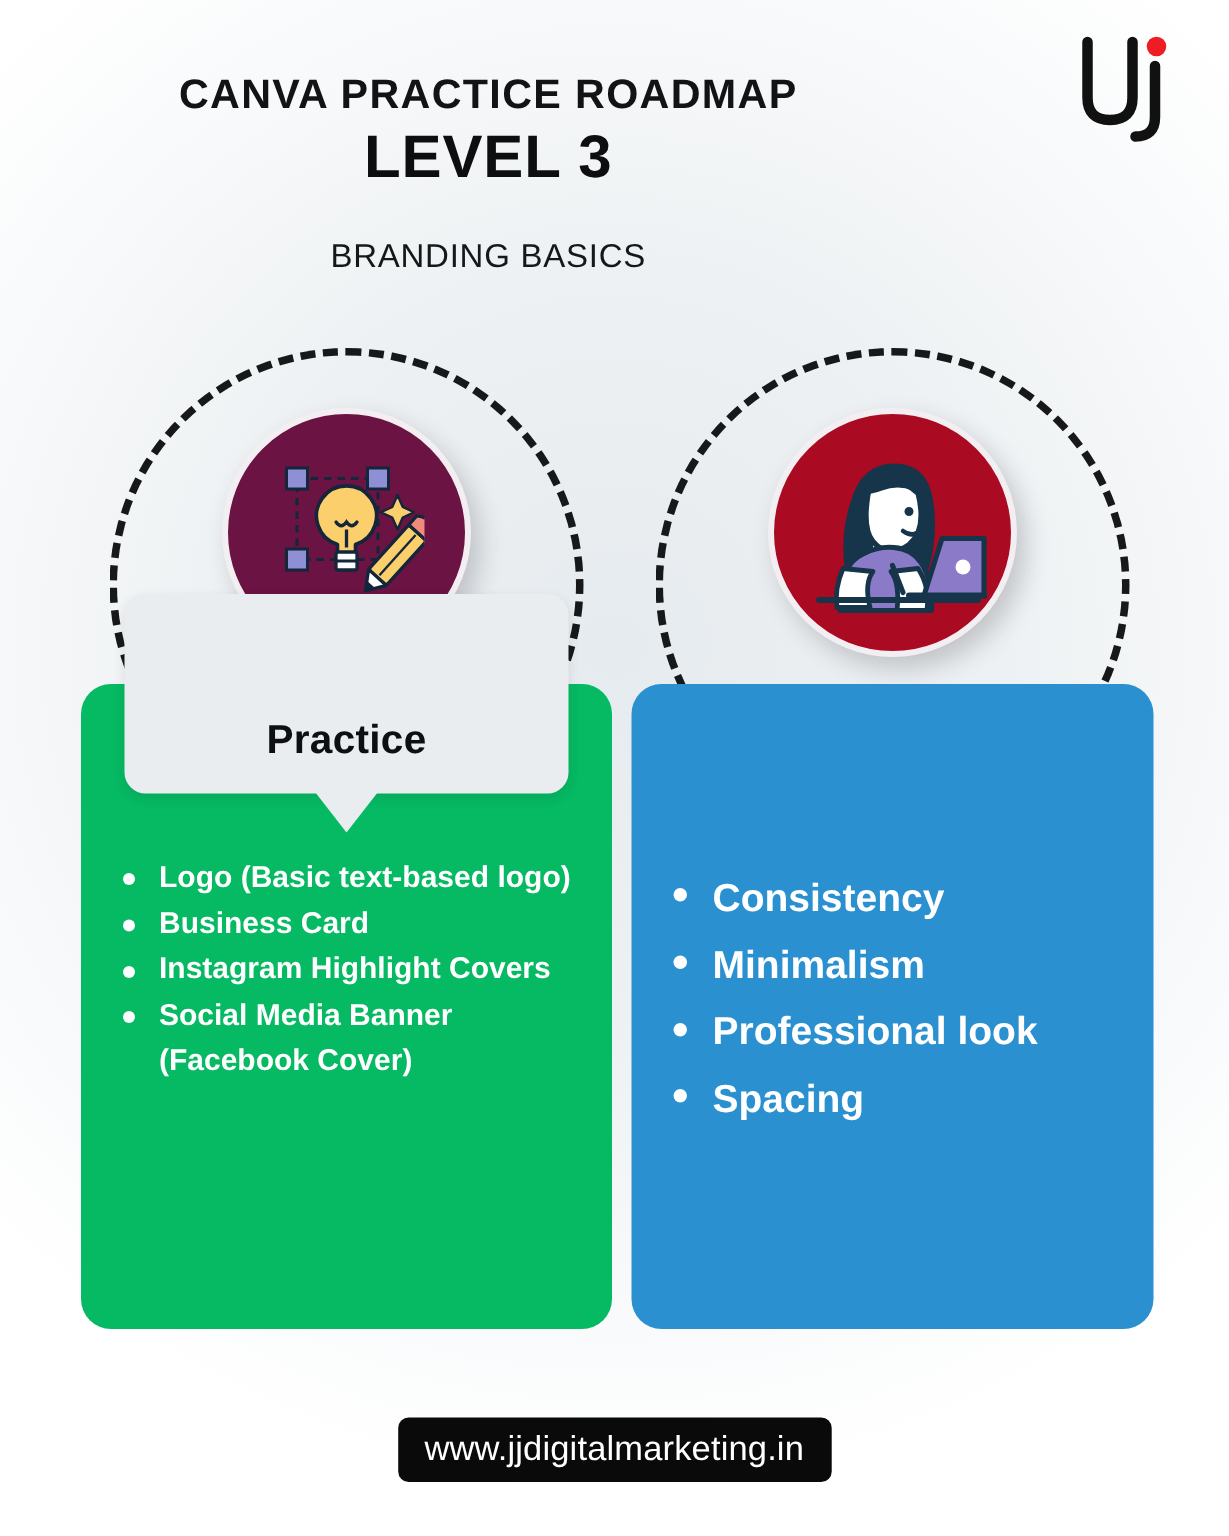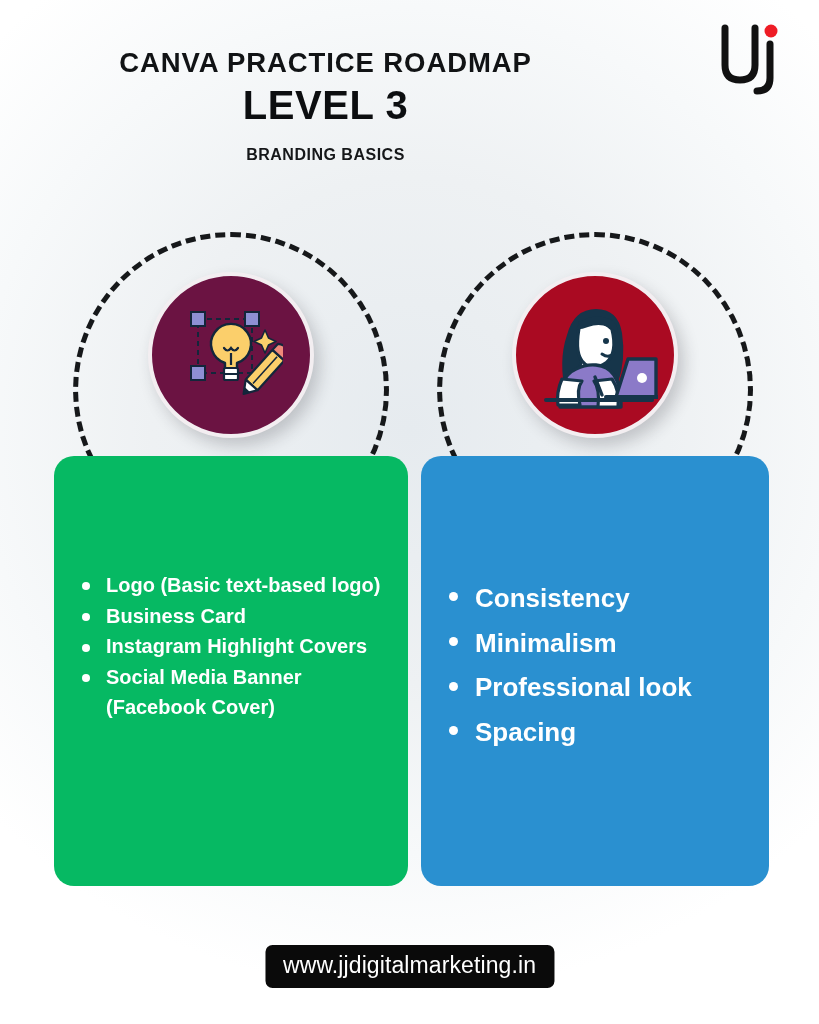--- a/index.html
+++ b/index.html
@@ -45,23 +45,23 @@
     color: #111315;
   }
   .title-level {
     margin-top: 4px;
     font-size: 40px;
     font-weight: bold;
     letter-spacing: 0.6px;
     color: #0c0e10;
   }
   .title-sub {
-    margin-top: 18px;
-    font-size: 16px;
-    font-weight: bold;
+    margin-top: 30px;
+    font-size: 22px;
+    font-weight: normal;
     letter-spacing: 0.5px;
     color: #151719;
   }
 
   
   .columns {
     position: absolute;
     top: 0; left: 0;
     width: 819px;
     height: 1024px;
@@ -233,20 +233,23 @@
             <path d="M70 44 L70 36 q8 -6 16 0 L86 44 Z" fill="#f08a7a" stroke="#13263b" stroke-width="2.2" stroke-linejoin="round"></path>
             <path d="M70 84 L78 96 L86 84 Z" fill="#ffffff" stroke="#13263b" stroke-width="2.2" stroke-linejoin="round"></path>
             <path d="M74.2 90.3 L78 96 L81.8 90.3 Z" fill="#13263b"></path>
             <path d="M78 46 L78 82" stroke="#13263b" stroke-width="1.6"></path>
           </g>
         </svg>
       </div>
 
       <div class="body-card card-green"></div>
 
+      <div class="label-bubble">
+        <span class="bubble-text">Practice</span>
+      </div>
 
       <ul class="bullets bullets-left">
         <li>Logo (Basic text-based logo)</li>
         <li> Business Card</li>
         <li> Instagram Highlight Covers</li>
         <li>  Social Media Banner (Facebook Cover)</li>
       </ul>
     </div>
 
     <div class="col col-right">

